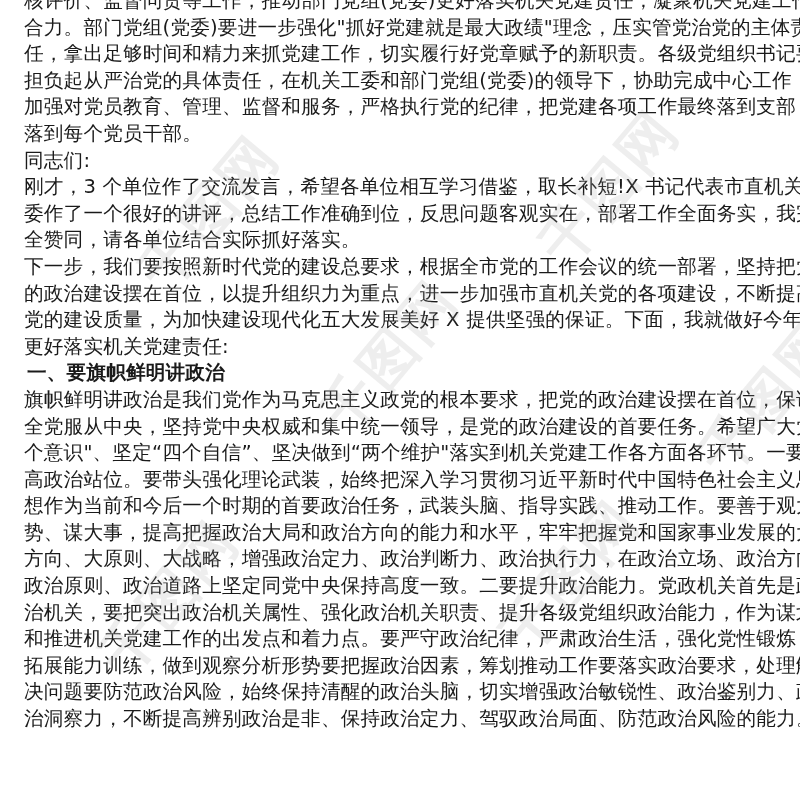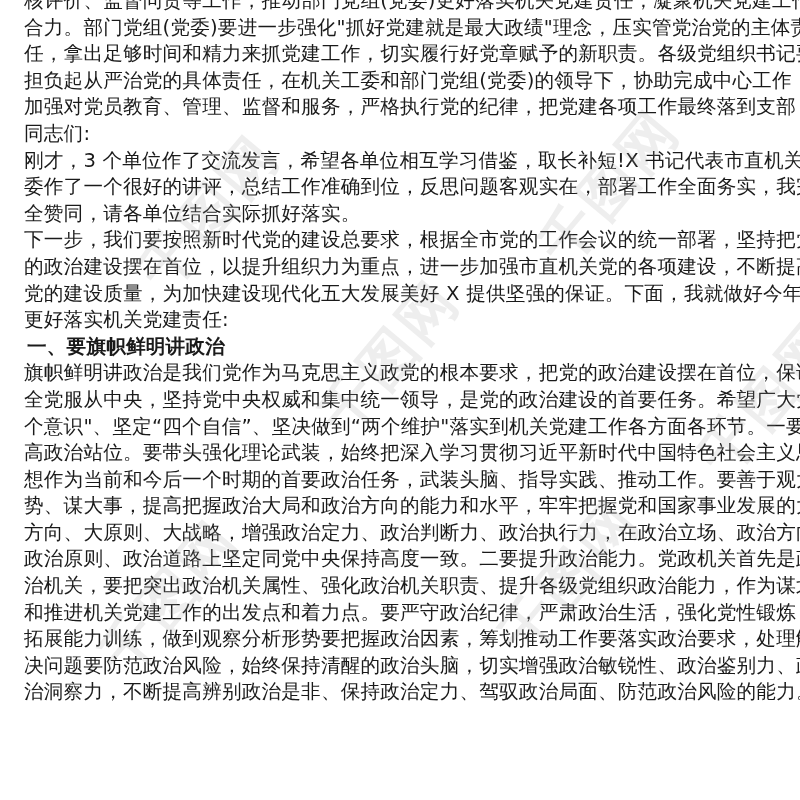--- a/index.html
+++ b/index.html
@@ -53,20 +53,21 @@
   </style>
 </head>
 <body>
 
 <div class="page">
   <div class="line justify">核评价、监督问责等工作，推动部门党组(党委)更好落实机关党建责任，凝聚机关党建工作</div>
   <div class="line justify">合力。部门党组(党委)要进一步强化"抓好党建就是最大政绩"理念，压实管党治党的主体责</div>
   <div class="line justify">任，拿出足够时间和精力来抓党建工作，切实履行好党章赋予的新职责。各级党组织书记要</div>
   <div class="line justify">担负起从严治党的具体责任，在机关工委和部门党组(党委)的领导下，协助完成中心工作，</div>
   <div class="line justify">加强对党员教育、管理、监督和服务，严格执行党的纪律，把党建各项工作最终落到支部，</div>
+  <div class="line">落到每个党员干部。</div>
   <div class="line">同志们:</div>
   <div class="line justify">刚才，3 个单位作了交流发言，希望各单位相互学习借鉴，取长补短!X 书记代表市直机关工</div>
   <div class="line justify">委作了一个很好的讲评，总结工作准确到位，反思问题客观实在，部署工作全面务实，我完</div>
   <div class="line">全赞同，请各单位结合实际抓好落实。</div>
   <div class="line justify">下一步，我们要按照新时代党的建设总要求，根据全市党的工作会议的统一部署，坚持把党</div>
   <div class="line justify">的政治建设摆在首位，以提升组织力为重点，进一步加强市直机关党的各项建设，不断提高</div>
   <div class="line justify">党的建设质量，为加快建设现代化五大发展美好 X 提供坚强的保证。下面，我就做好今年机</div>
   <div class="line">更好落实机关党建责任:</div>
   <div class="line heading">一、要旗帜鲜明讲政治</div>
   <div class="line justify">旗帜鲜明讲政治是我们党作为马克思主义政党的根本要求，把党的政治建设摆在首位，保证</div>

